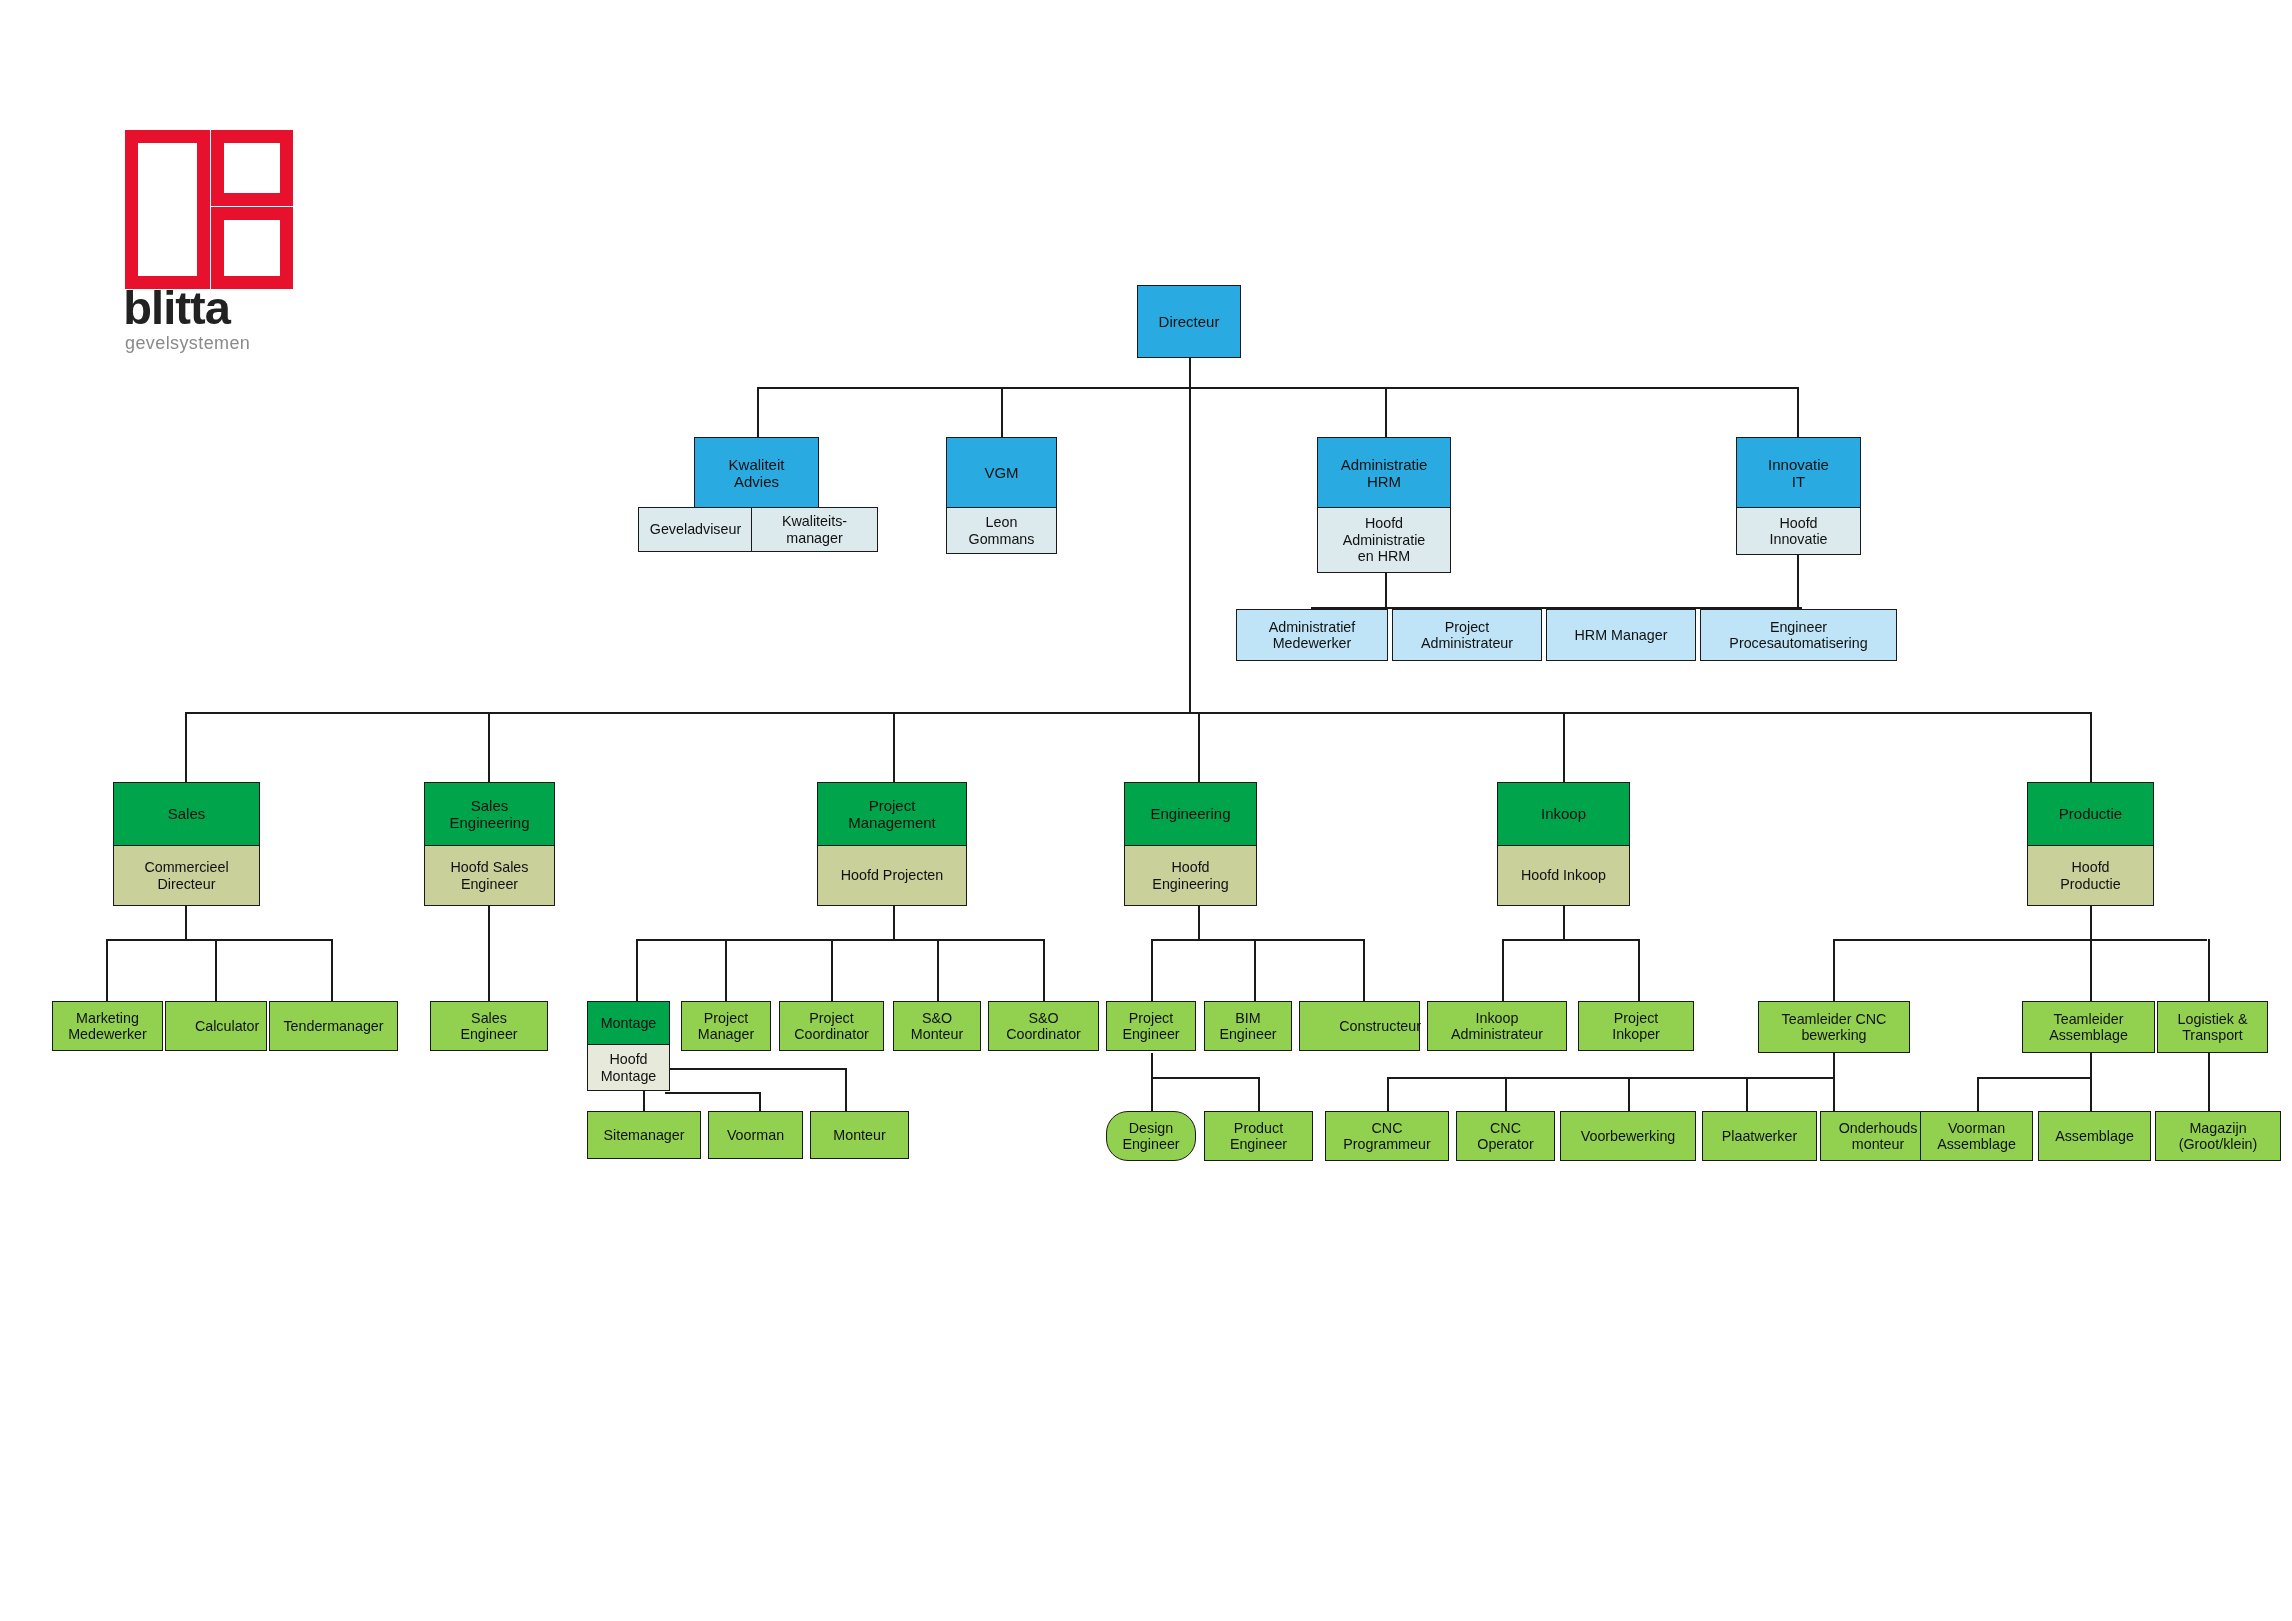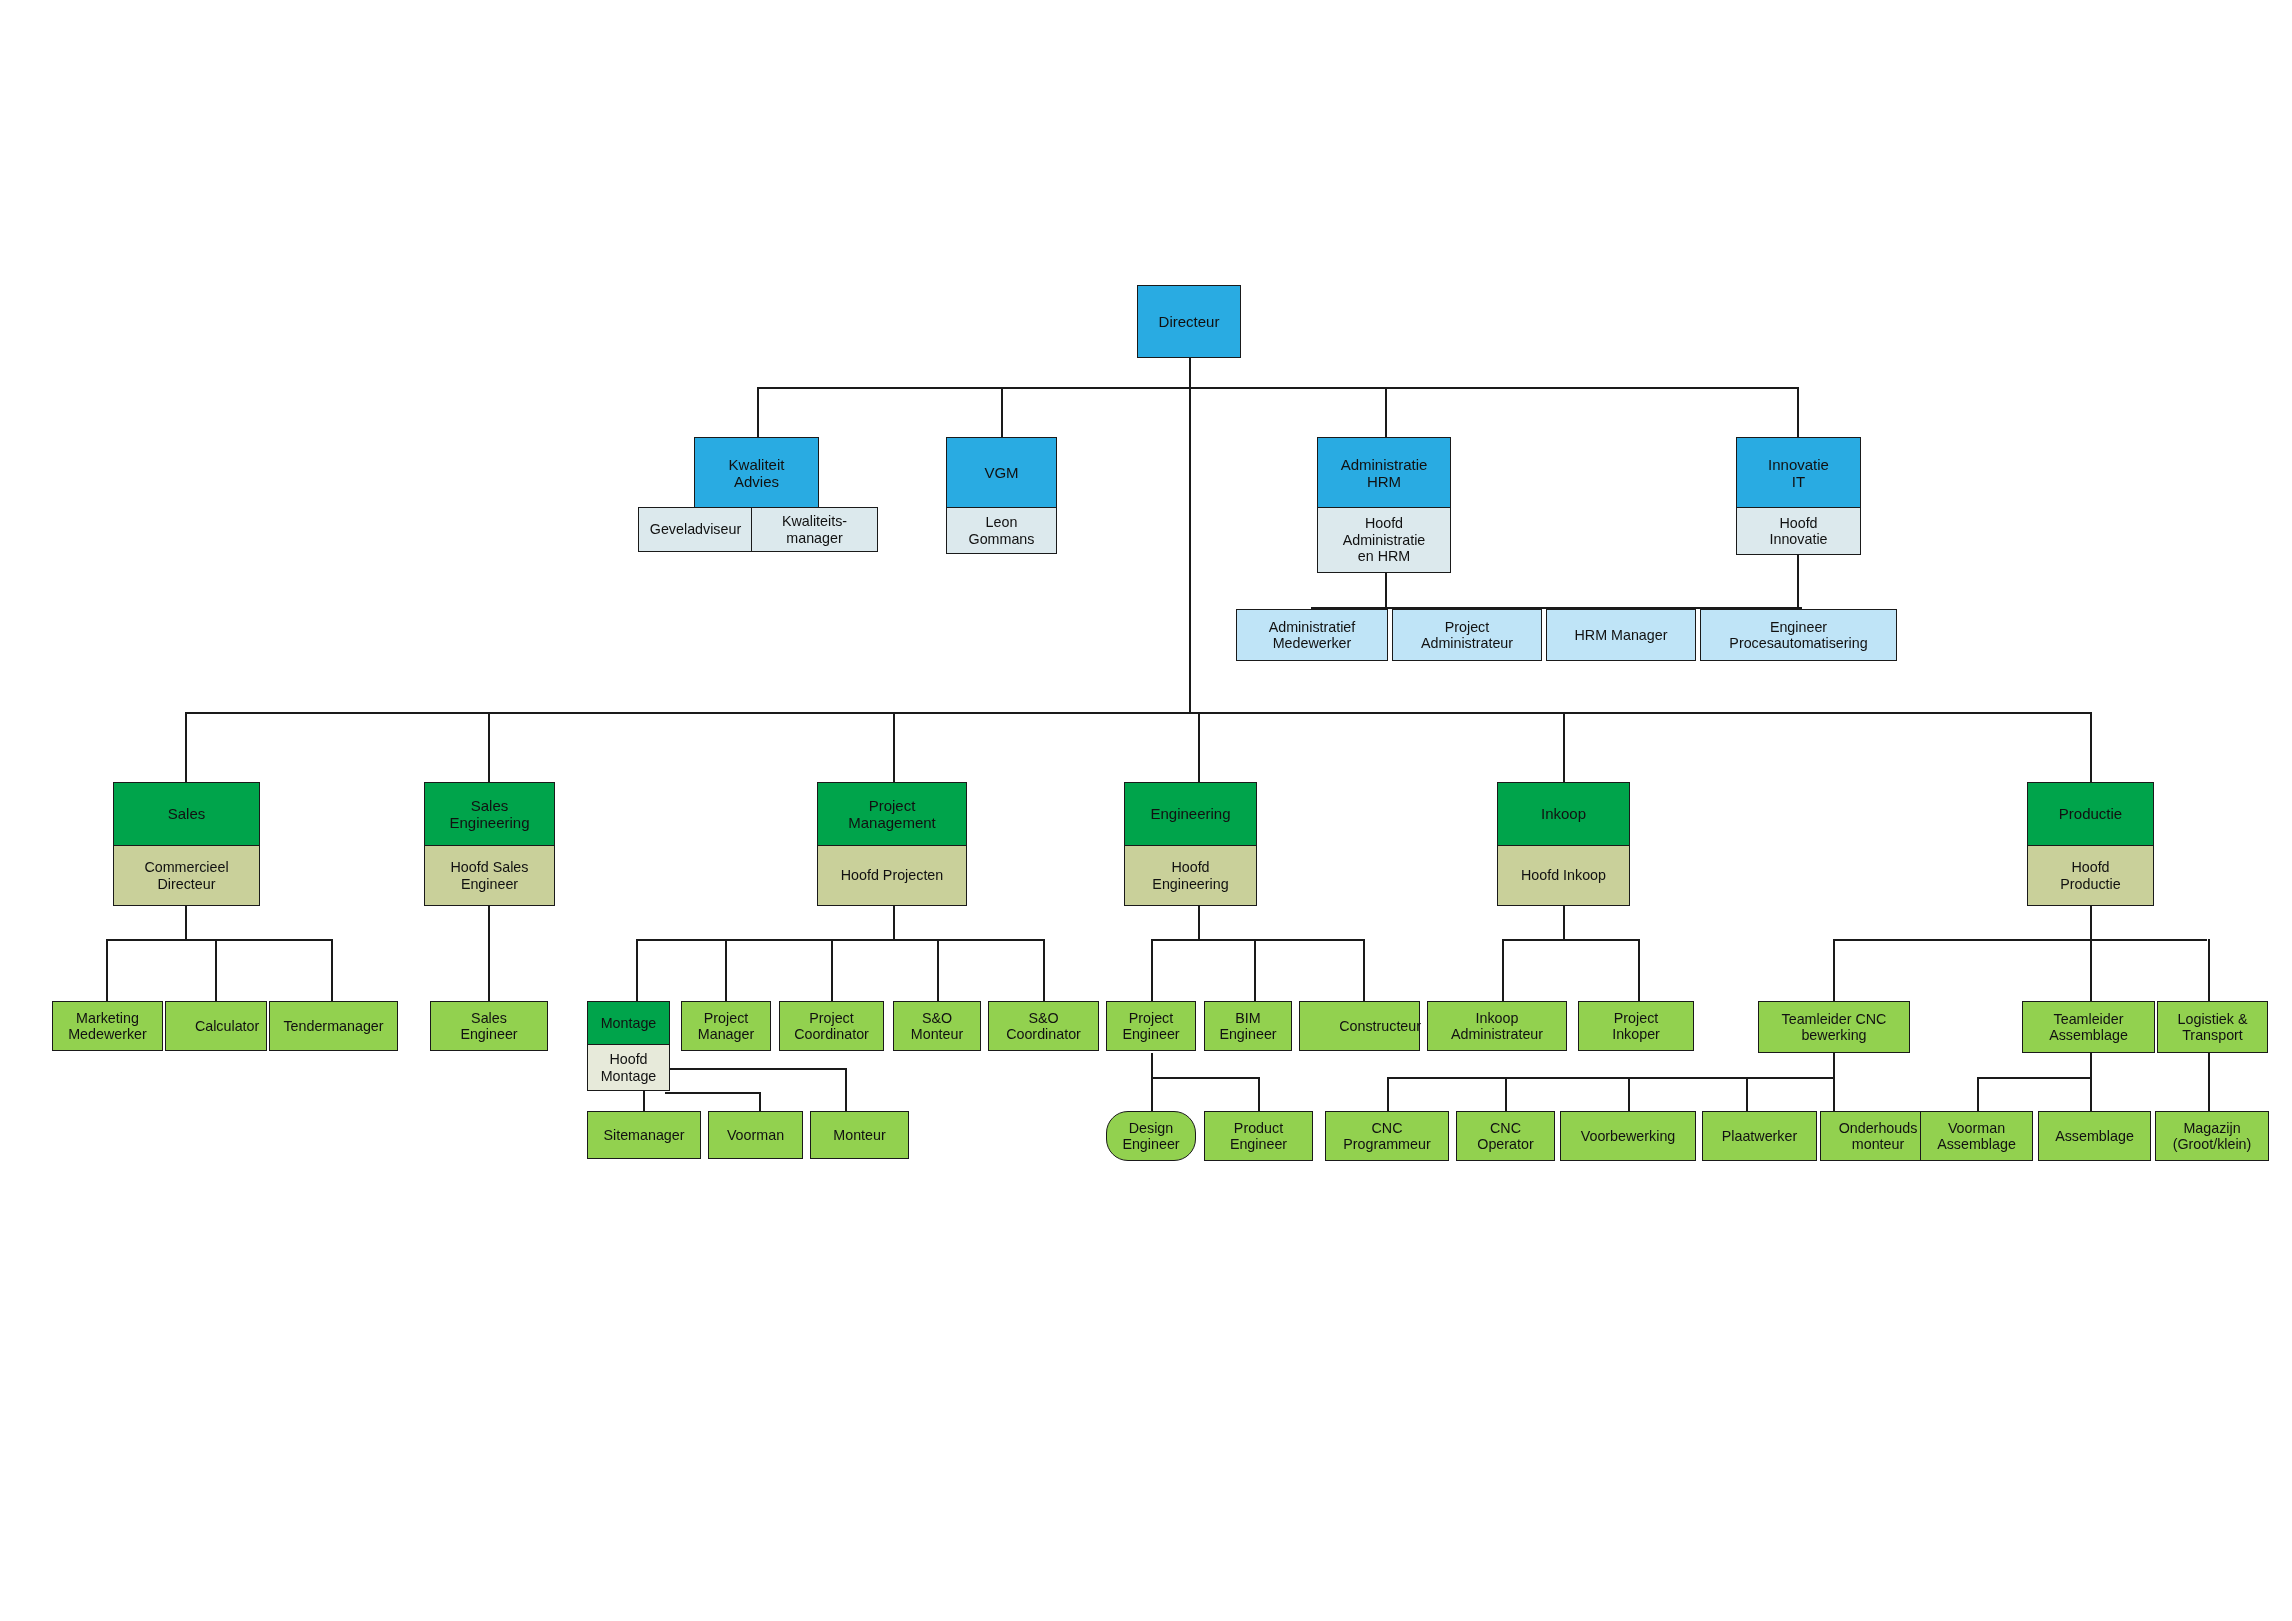--- a/index.html
+++ b/index.html
@@ -83,20 +83,27 @@
   .head-green  { background: #00A44B; }
   .sub-green   { background: #C9D09A; }
   .sub-green-pale { background: #E7EADA; }
   .leaf-green  { background: #92D14F; }
 </style>
 </head>
 <body>
 
 <div id="canvas">
 
+  <div id="logo">
+    <div class="logo-rect" id="logo-rect-tall"></div>
+    <div class="logo-rect" id="logo-rect-tr"></div>
+    <div class="logo-rect" id="logo-rect-br"></div>
+    <div id="logo-wordmark">blitta</div>
+    <div id="logo-tagline">gevelsystemen</div>
+  </div>
 
   <div class="line line-v" style="left:1189px; top:358px; height:355px;"></div>
 
   <div class="line line-h" style="left:757px; top:387px; width:1042px;"></div>
   <div class="line line-v" style="left:757px; top:387px; height:50px;"></div>
   <div class="line line-v" style="left:1001px; top:387px; height:50px;"></div>
   <div class="line line-v" style="left:1385px; top:387px; height:50px;"></div>
   <div class="line line-v" style="left:1797px; top:387px; height:50px;"></div>
 
   <div class="line line-v" style="left:1385px; top:573px; height:36px;"></div>
@@ -274,17 +281,17 @@
 monteur</div>
 
   <div class="node leaf-green" style="left:2022px; top:1001px; width:133px; height:52px; font-size:14.3px;">Teamleider
 Assemblage</div>
   <div class="node leaf-green" style="left:1920px; top:1111px; width:113px; height:50px; font-size:14.3px;">Voorman
 Assemblage</div>
   <div class="node leaf-green" style="left:2038px; top:1111px; width:113px; height:50px; font-size:14.3px;">Assemblage</div>
 
   <div class="node leaf-green" style="left:2157px; top:1001px; width:111px; height:52px; font-size:14.3px;">Logistiek &amp;
 Transport</div>
-  <div class="node leaf-green" style="left:2155px; top:1111px; width:114px; height:50px; font-size:14.3px;">Magazijn
+  <div class="node leaf-green" style="left:2155px; top:1111px; width:126px; height:50px; font-size:14.3px;">Magazijn
 (Groot/klein)</div>
 
 </div>
 
 
 </body></html>

